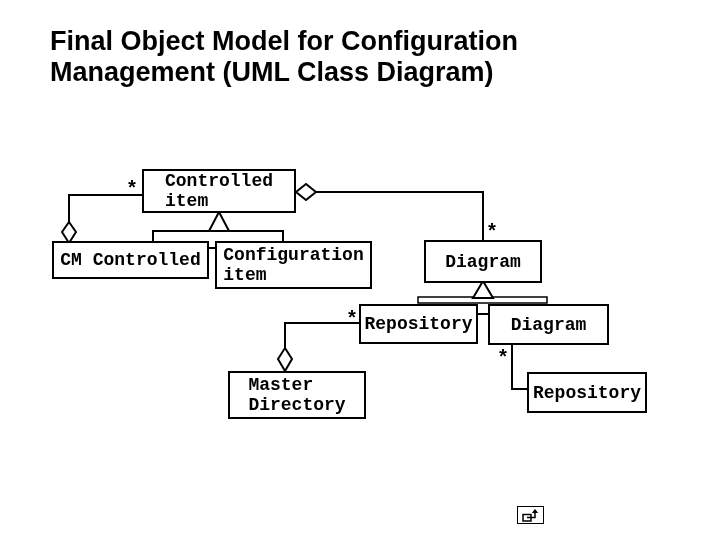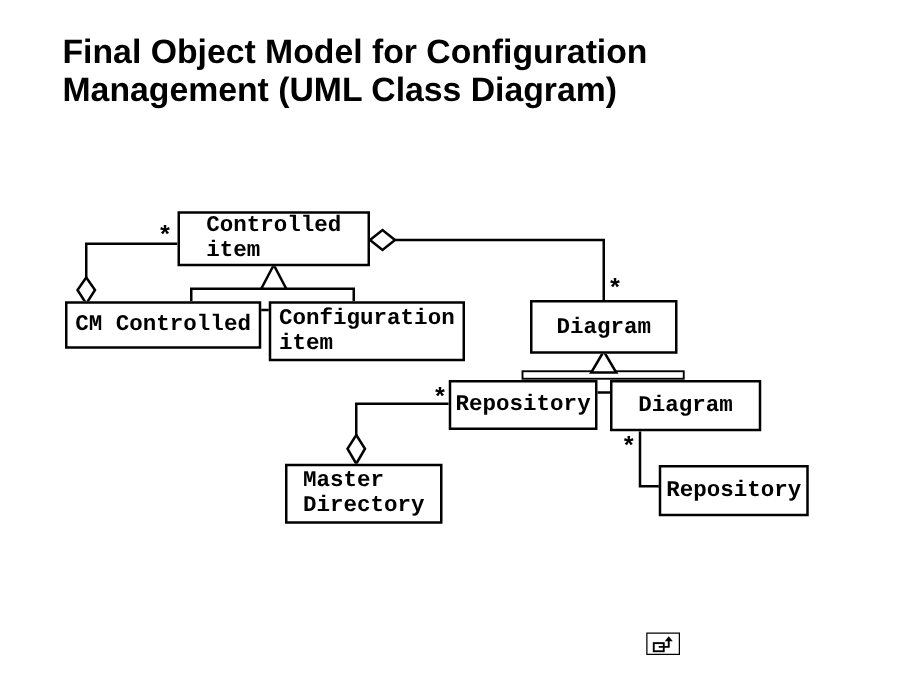--- a/index.html
+++ b/index.html
@@ -83,21 +83,21 @@
   </div>
 
   <div class="uml-class" style="left:359px;top:304px;width:119px;height:40px">
     <span>Repository</span>
   </div>
 
   <div class="uml-class" style="left:488px;top:304px;width:121px;height:41px">
     <span>Diagram</span>
   </div>
 
-  <div class="uml-class" style="left:228px;top:371px;width:126px;height:48px">
+  <div class="uml-class" style="left:228px;top:371px;width:138px;height:48px">
     <span>Master
 Directory</span>
   </div>
 
   <div class="uml-class" style="left:527px;top:372px;width:120px;height:41px">
     <span>Repository</span>
   </div>
 
   <span class="mult" style="left:126px;top:180px">*</span>
   <span class="mult" style="left:486px;top:223px">*</span>

